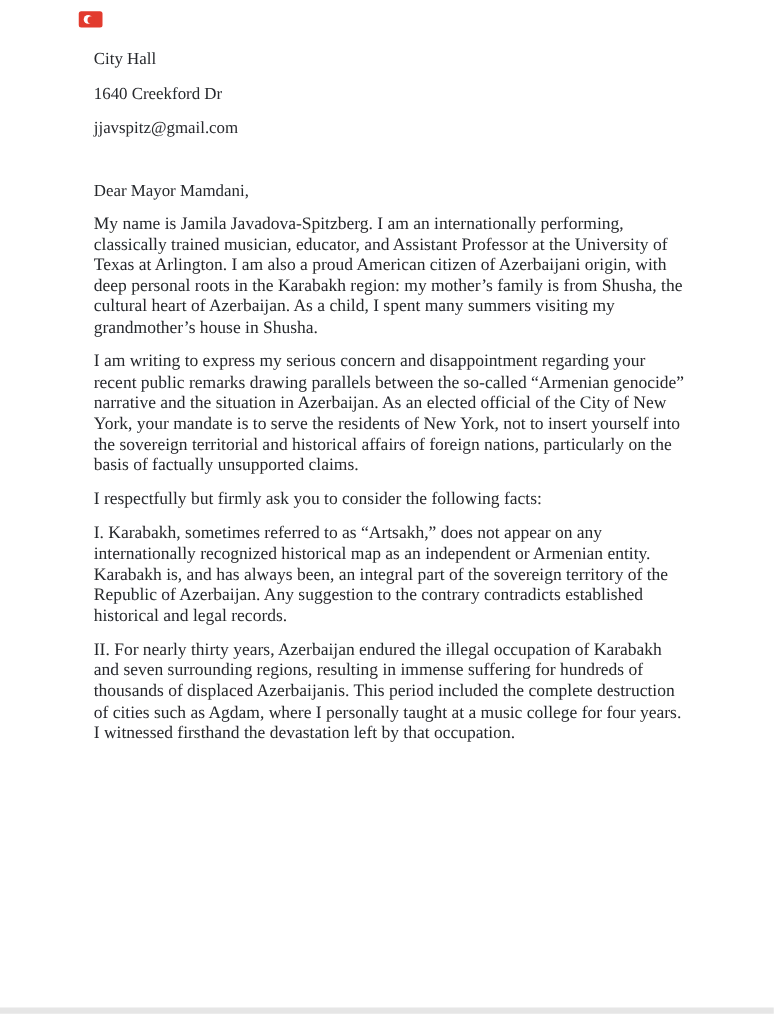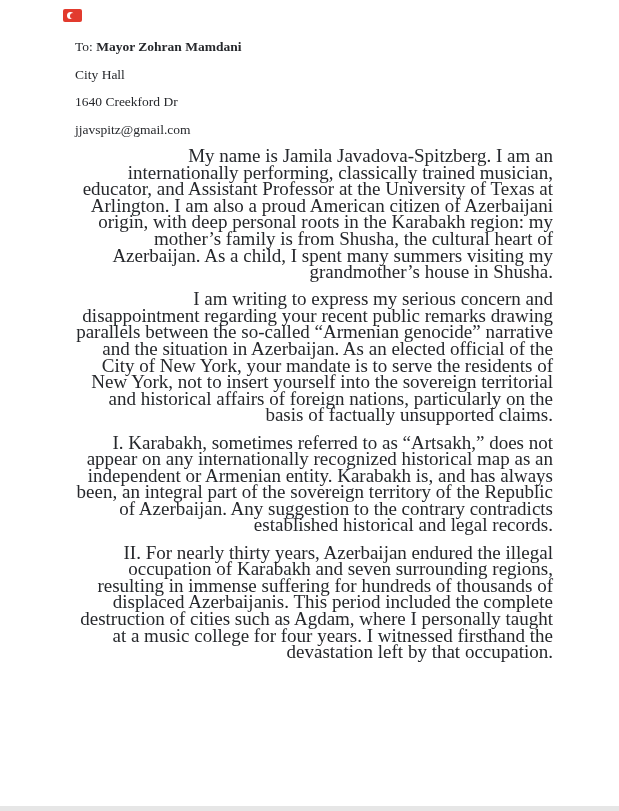--- a/index.html
+++ b/index.html
@@ -29,24 +29,24 @@
   }
   .hdr-line .strong {
     font-weight: bold;
   }
   .salutation {
     font-size: 13.5px;
     line-height: 16.6px;
     margin: 35px 0 10.5px 0;
   }
   .body-para {
-    font-size: 19px;
+    font-size: 14px;
     line-height: 16.6px;
     margin: 0 0 10.5px 0;
-    text-align: right;
+    text-align: left;
   }
   
   .flag-icon {
     position: absolute;
     left: 63px;
     top: 9px;
     width: 19px;
     height: 13px;
     background: #e23b2e;
     border-radius: 2px;
@@ -81,32 +81,33 @@
   }
 </style>
 </head>
 <body>
 
 <span class="flag-icon"></span>
 
 <div class="page">
 
   <div>
-    <p class="hdr-line"><span>To: </span><span class="strong">Mayor Zohran Mamdani</span></p>
     <p class="hdr-line">City Hall</p>
   </div>
 
   <div>
     <p class="hdr-line">1640 Creekford Dr</p>
     <p class="hdr-line">jjavspitz@gmail.com</p>
   </div>
 
+  <p class="salutation">Dear Mayor Mamdani,</p>
 
   <div>
     <p class="body-para">My name is Jamila Javadova-Spitzberg. I am an internationally performing, classically trained musician, educator, and Assistant Professor at the University of Texas at Arlington. I am also a proud American citizen of Azerbaijani origin, with deep personal roots in the Karabakh region: my mother’s family is from Shusha, the cultural heart of Azerbaijan. As a child, I spent many summers visiting my grandmother’s house in Shusha.</p>
     <p class="body-para">I am writing to express my serious concern and disappointment regarding your recent public remarks drawing parallels between the so-called “Armenian genocide” narrative and the situation in Azerbaijan. As an elected official of the City of New York, your mandate is to serve the residents of New York, not to insert yourself into the sovereign territorial and historical affairs of foreign nations, particularly on the basis of factually unsupported claims.</p>
+    <p class="body-para">I respectfully but firmly ask you to consider the following facts:</p>
     <p class="body-para">I. Karabakh, sometimes referred to as “Artsakh,” does not appear on any internationally recognized historical map as an independent or Armenian entity. Karabakh is, and has always been, an integral part of the sovereign territory of the Republic of Azerbaijan. Any suggestion to the contrary contradicts established historical and legal records.</p>
     <p class="body-para">II. For nearly thirty years, Azerbaijan endured the illegal occupation of Karabakh and seven surrounding regions, resulting in immense suffering for hundreds of thousands of displaced Azerbaijanis. This period included the complete destruction of cities such as Agdam, where I personally taught at a music college for four years. I witnessed firsthand the devastation left by that occupation.</p>
   </div>
 
 </div>
 
 <div class="bottom-strip"></div>
 
 </body></html>

